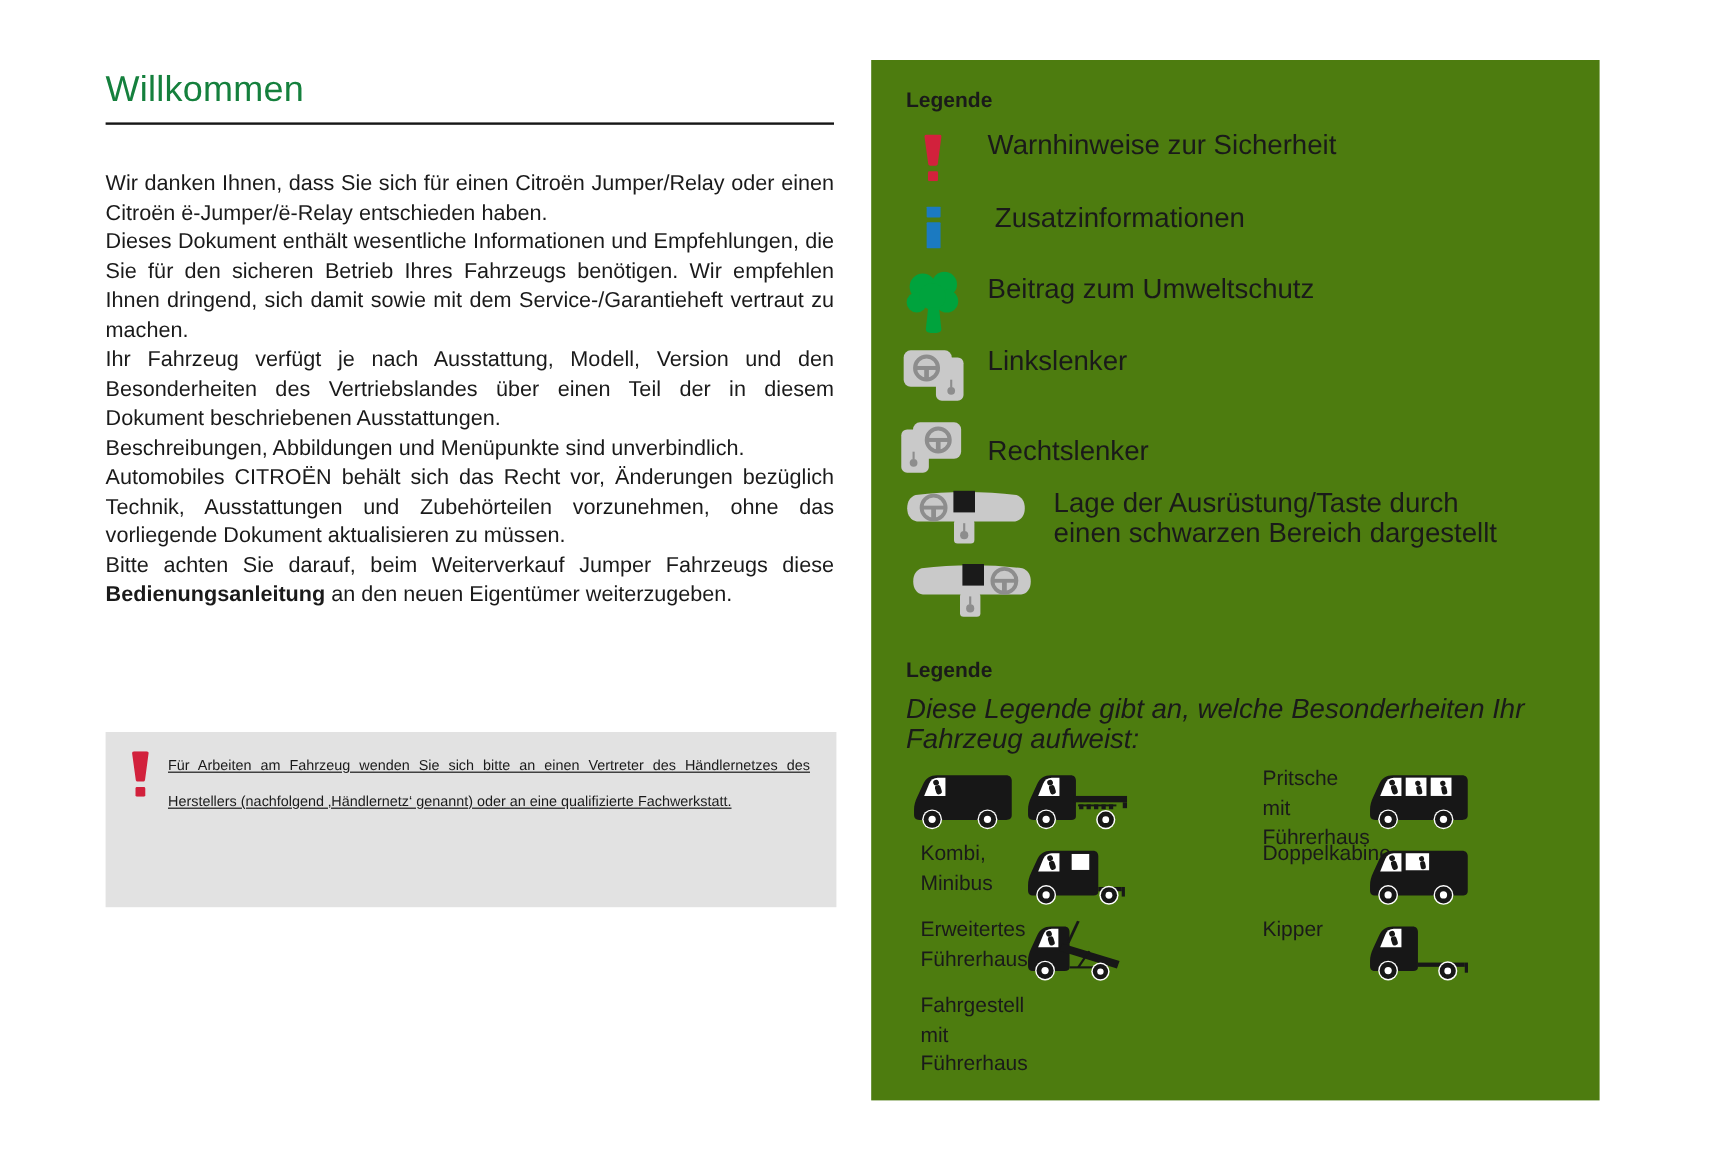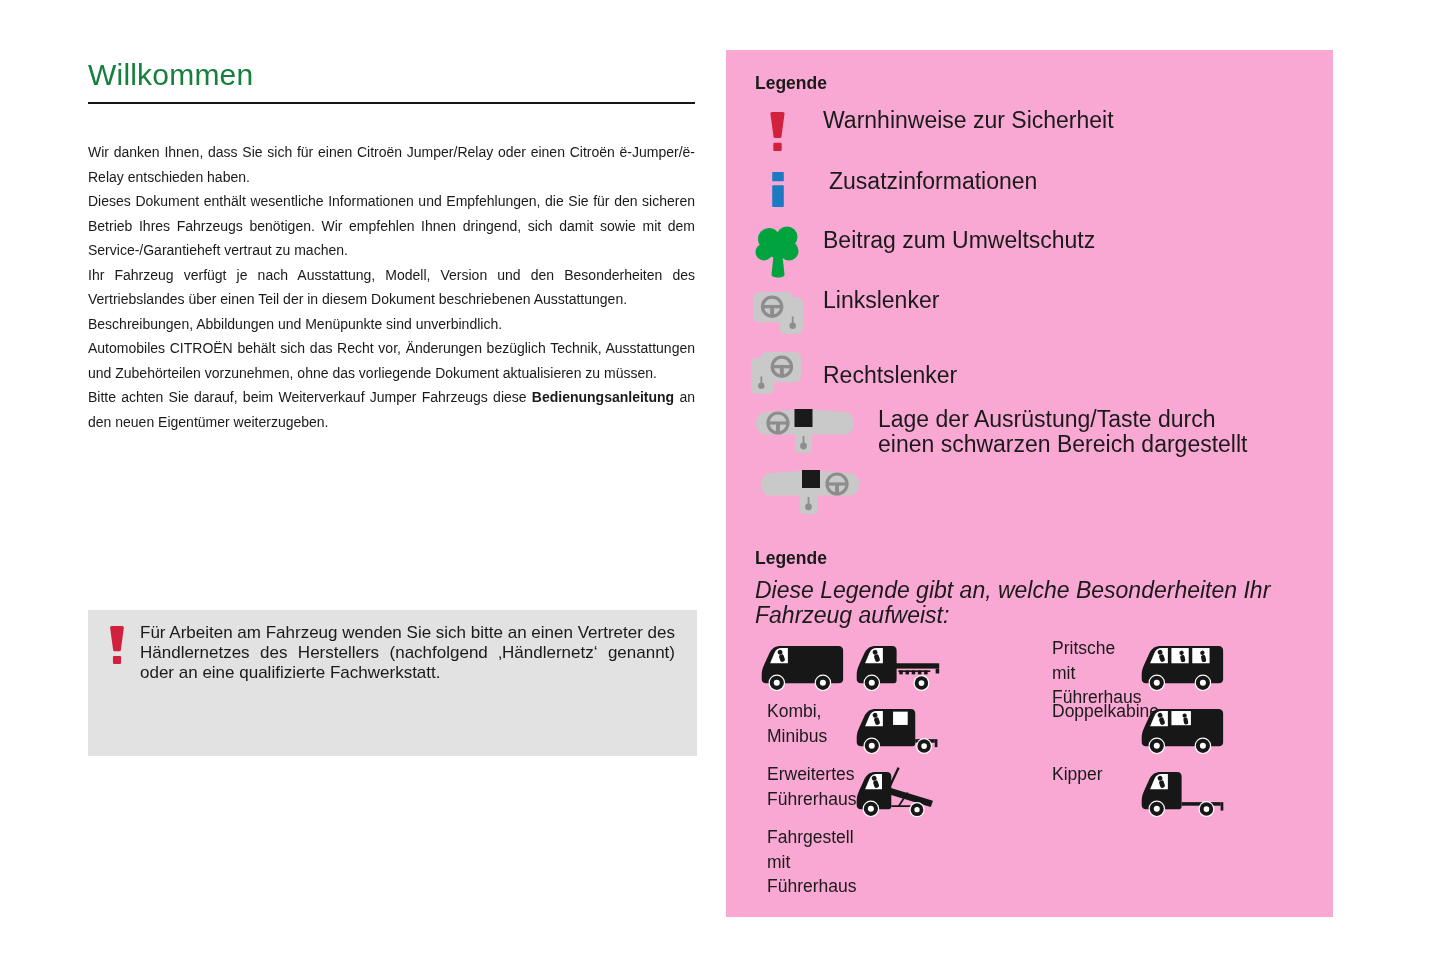--- a/index.html
+++ b/index.html
@@ -8,35 +8,35 @@
     background:#ffffff;color:#1a1a1a;
     font-family:"Liberation Sans","DejaVu Sans",sans-serif;
   }
   
   .welcome{position:absolute;left:88px;top:57px;width:607px;}
   .welcome h1{
     margin:0;font-size:30px;font-weight:400;line-height:36px;color:#15803d;
     letter-spacing:0.2px;
   }
   .title-rule{height:2px;background:#161616;margin-top:9px;margin-bottom:36px;}
-  .welcome p{margin:0;font-size:14px;line-height:24.5px;text-align:justify;}
+  .welcome p{margin:0;font-size:18px;line-height:24.5px;text-align:justify;}
   .welcome p b{font-weight:700;}
 
   .warning-box{
     position:absolute;left:88px;top:610px;width:609px;height:146px;
     background:#e2e2e2;box-sizing:border-box;
     padding:13px 22px 0 20px;display:flex;gap:14px;
   }
   .warning-box .wicon{flex:none;margin-top:3px;}
-  .warning-box .wtext{font-size:17px;line-height:20px;text-align:justify;}
+  .warning-box .wtext{font-size:12px;line-height:30px;text-align:justify;text-decoration:underline;}
 
   
   .legend-panel{
     position:absolute;left:726px;top:50px;width:607px;height:867px;
-    background:#f9a8d4;
+    background:#4d7c0f;
   }
   .legend-panel .abs{position:absolute;}
   .lg-heading{font-size:17.5px;font-weight:700;line-height:22px;}
   .lg-label{font-size:23px;line-height:24.5px;}
 
   #legend-title-1{left:29px;top:22px;}
   #sym-warning-icon{left:42px;top:62px;}
   #sym-warning-label{left:97px;top:58px;width:460px;}
   #sym-info-icon{left:45px;top:122px;}
   #sym-info-label{left:103px;top:119px;width:460px;}

